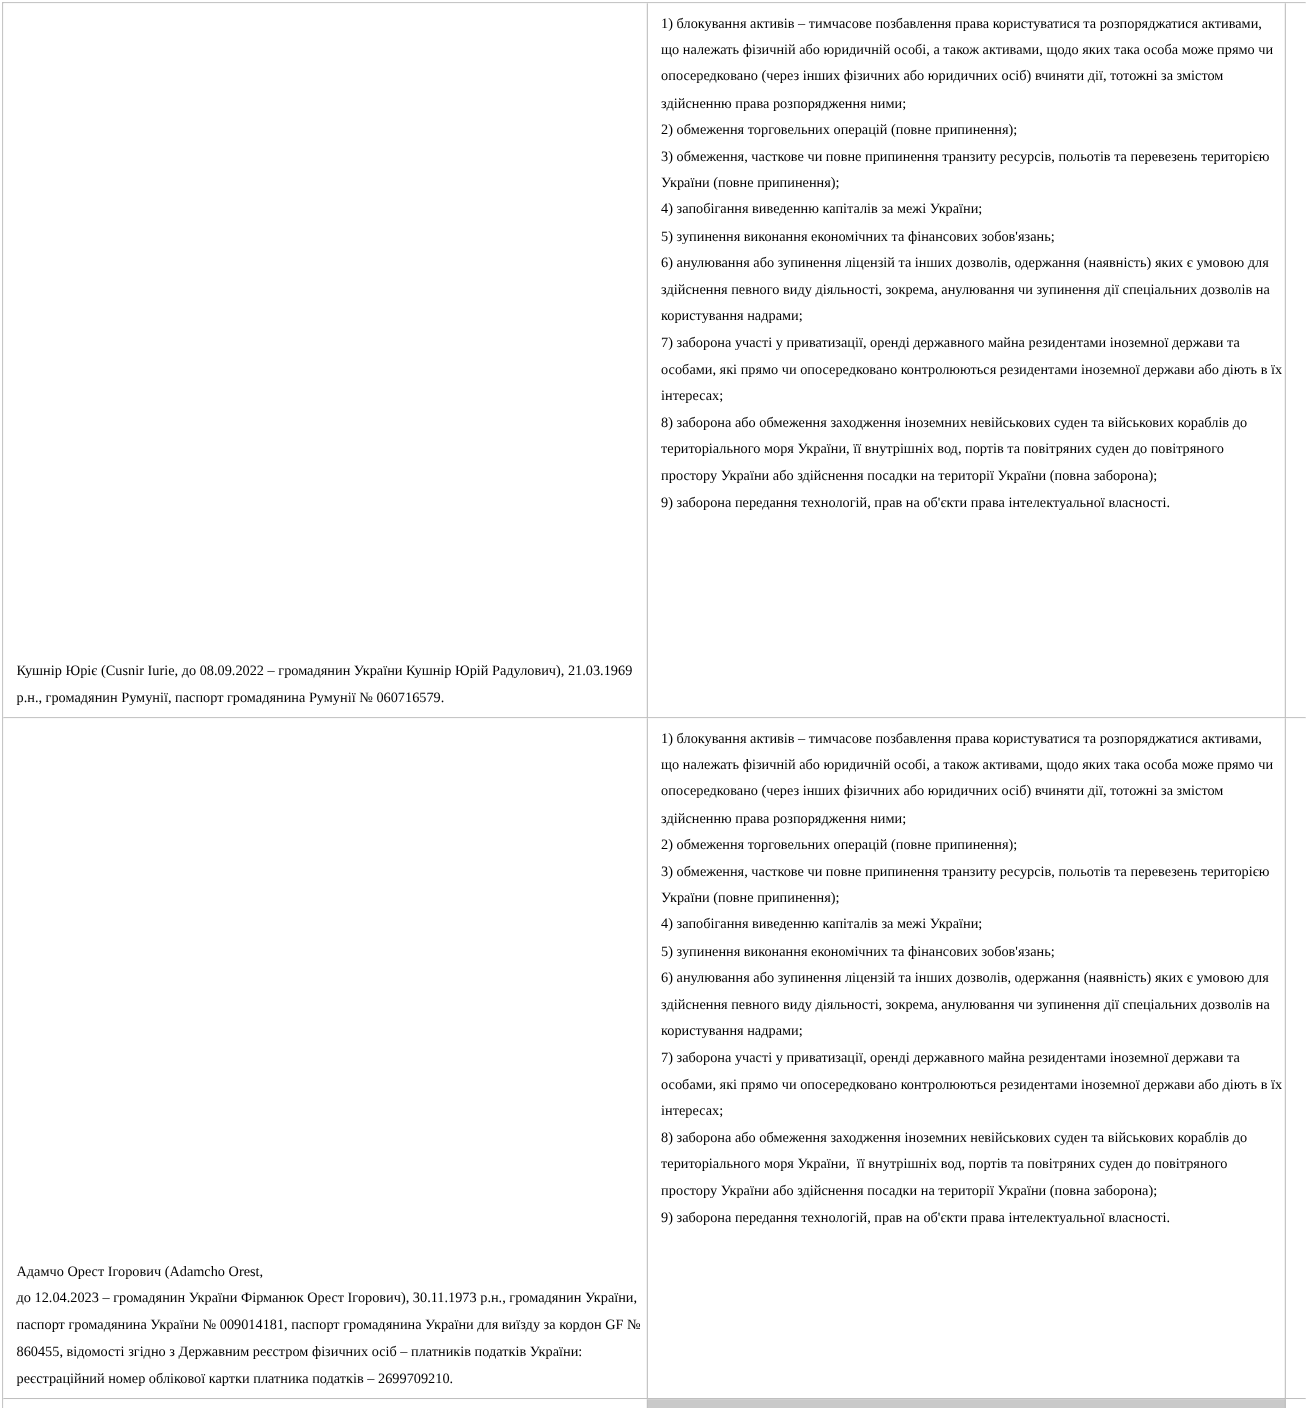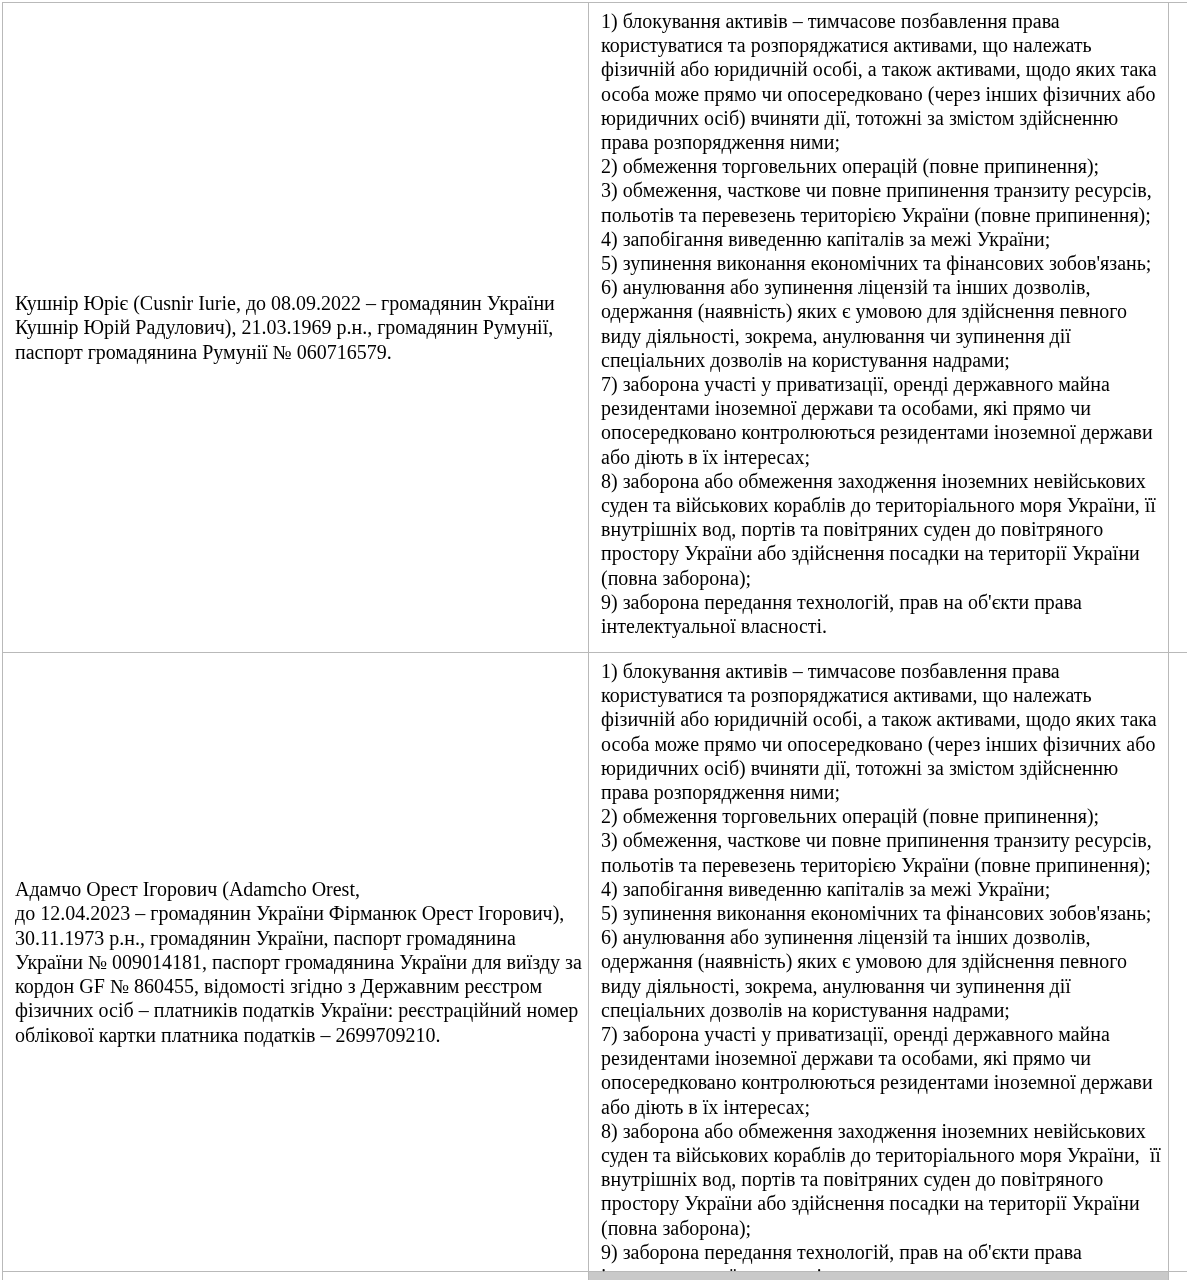--- a/index.html
+++ b/index.html
@@ -17,28 +17,28 @@
     border-top:1px solid var(--border);
     border-left:1px solid var(--border);
     display:grid;
     grid-template-columns:586px 580px 1fr;
     grid-template-rows:650px 619px 1fr;
   }
   .cell{
     border-right:1px solid var(--border);
     border-bottom:1px solid var(--border);
     background:var(--bg);
-    font-size:20px;
+    font-size:13px;
     line-height:24.2px;
   }
   .cell.edge-col{border-right:none;}
   .cell.edge-row{border-bottom:none;}
   .subject-cell{
     display:flex;
-    align-items:center;
+    align-items:flex-end;
     padding:6px 2px 6px 12px;
   }
   .subject-text{white-space:pre-line;}
   .sanctions-cell{
     padding:6px 2px 6px 12px;
   }
   .sanction-item{}
   .next-row-right{background:var(--next-row-shade);}
 </style>
 </head>

